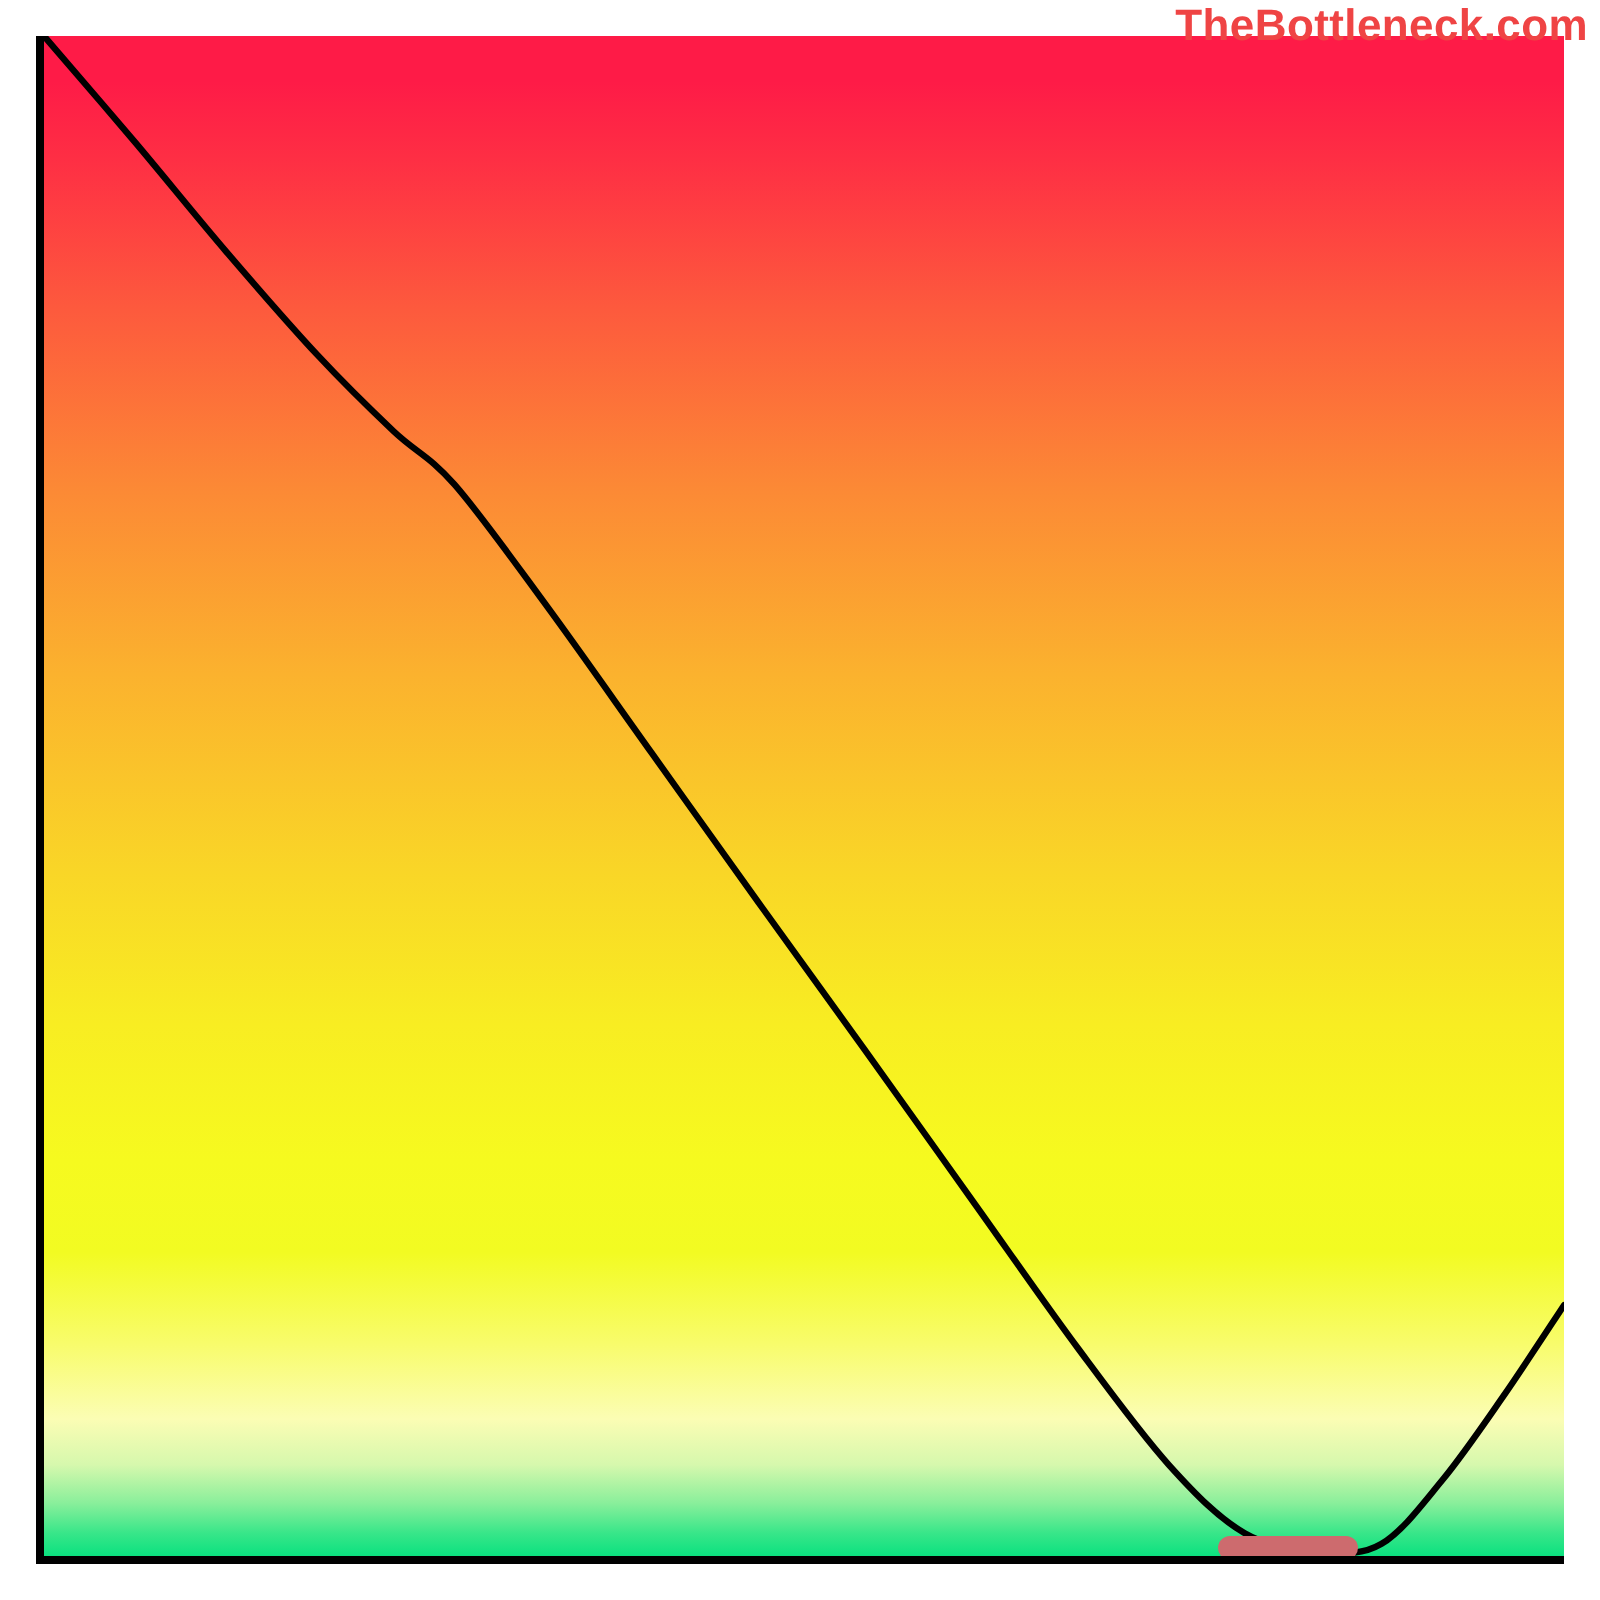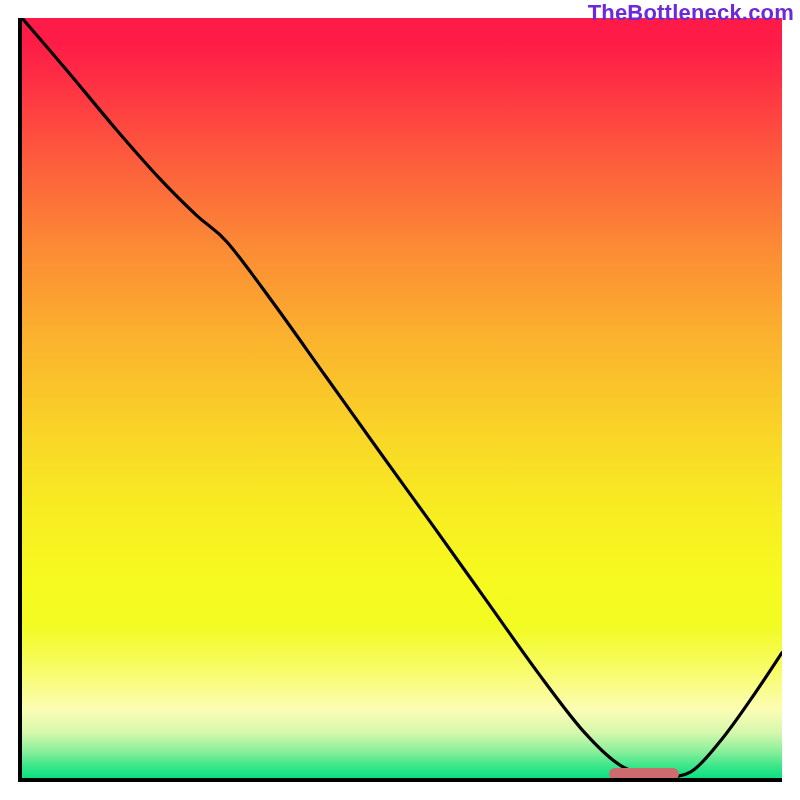--- a/index.html
+++ b/index.html
@@ -55,21 +55,21 @@
     border-radius: 6px;
     background: #cd6b6e;
   }
   .watermark {
     position: absolute;
     top: 0px;
     right: 6px;
     font-family: Arial, Helvetica, sans-serif;
     font-size: 22px;
     font-weight: 600;
-    color: #6d28d9;
+    color: #ef4444;
     letter-spacing: 0.2px;
   }
 </style>
 </head>
 <body>
 
 <div class="frame">
 
   <div class="plot-area">
     <div class="gradient"></div>

